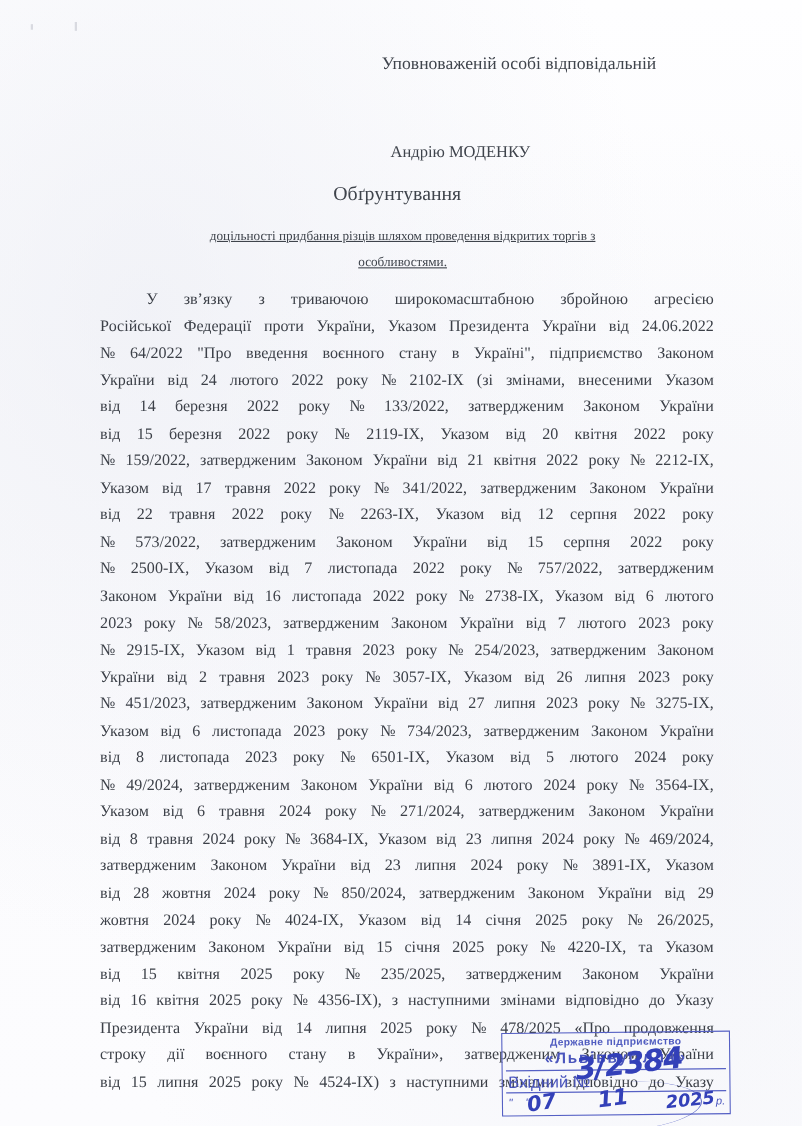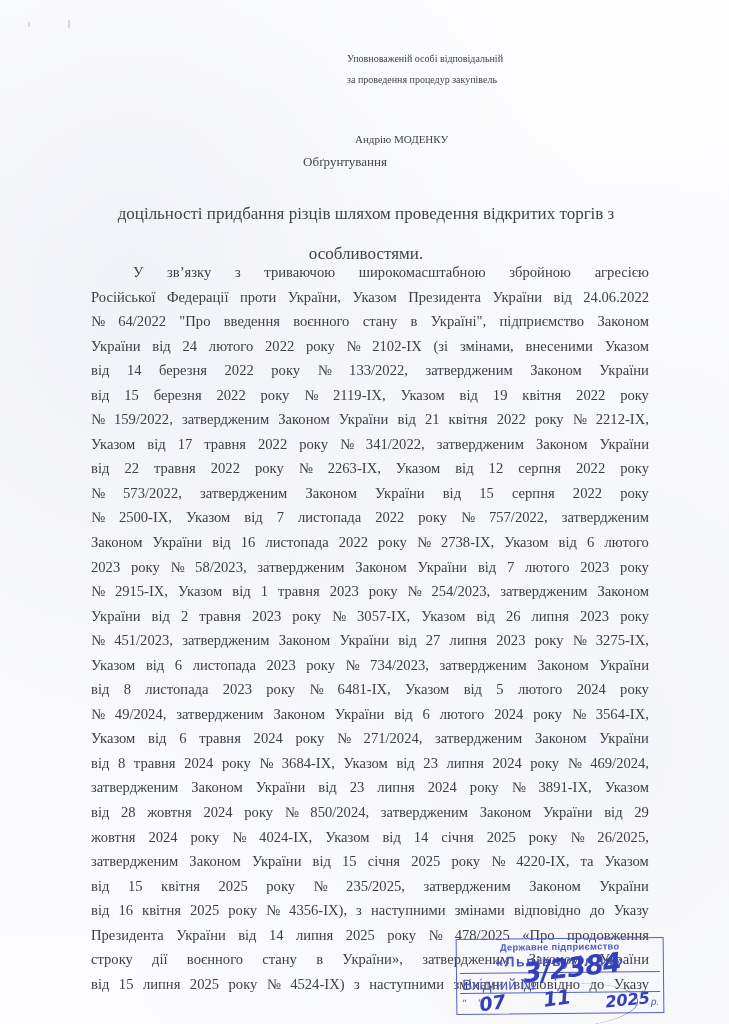--- a/index.html
+++ b/index.html
@@ -29,57 +29,58 @@
       radial-gradient(ellipse at 82% 72%, rgba(235,237,244,0.45) 0%, rgba(255,255,255,0) 60%);
     pointer-events: none;
   }
 
   
   .addressee {
     position: absolute;
     left: 347px;
     top: 49px;
     width: 300px;
-    font-size: 10px;
+    font-size: 16px;
     line-height: 20.6px;
     color: #3f444c;
   }
   .addressee div { white-space: nowrap; }
 
   .addressee-name {
     position: absolute;
     left: 355px;
     top: 129px;
-    font-size: 11px;
+    font-size: 15px;
     line-height: 20.6px;
     color: #3f444c;
     white-space: nowrap;
   }
 
   
   .doc-title {
     position: absolute;
     left: 303px;
-    top: 154px;
-    font-size: 13px;
+    top: 166px;
+    font-size: 18px;
     color: #3f444c;
     white-space: nowrap;
   }
   .subtitle {
     position: absolute;
     left: 86px;
     top: 202px;
     width: 560px;
-    font-size: 17px;
+    font-size: 12px;
     line-height: 24px;
     text-align: center;
     color: #3f444c;
+    text-decoration: underline;
   }
   .subtitle .line1 { display: block; }
-  .subtitle .line2 { display: block; margin-top: 16px; }
+  .subtitle .line2 { display: block; }
 
   
   .body-text {
     position: absolute;
     left: 91px;
     top: 260px;
     width: 558px;
   }
   .ln {
     display: flex;
@@ -213,51 +214,50 @@
 <body>
 
 <div class="page">
   <div class="scan-tint"></div>
 
   <span class="speck" style="left:28px;top:22px;width:2px;height:5px;"></span>
   <span class="speck" style="left:68px;top:20px;width:2px;height:8px;"></span>
 
   <div class="addressee">
     <div>Уповноваженій особі відповідальній</div>
-    <div>за проведення процедур закупівель</div>
   </div>
 
   <div class="addressee-name">Андрію МОДЕНКУ</div>
 
   <div class="doc-title">Обґрунтування</div>
 
   <div class="subtitle">
     <span class="line1">доцільності придбання різців  шляхом проведення відкритих торгів з</span>
     <span class="line2">особливостями.</span>
   </div>
 
   <div class="body-text">
       <div class="ln just"><span class="w">&nbsp;&nbsp;&nbsp;&nbsp;&nbsp;</span><span class="w">У</span><span class="w">зв’язку</span><span class="w">з</span><span class="w">триваючою</span><span class="w">широкомасштабною</span><span class="w">збройною</span><span class="w">агресією</span></div>
       <div class="ln just"><span class="w">Російської</span><span class="w">Федерації</span><span class="w">проти</span><span class="w">України,</span><span class="w">Указом</span><span class="w">Президента</span><span class="w">України</span><span class="w">від</span><span class="w">24.06.2022</span></div>
       <div class="ln just"><span class="w">№</span><span class="w">64/2022</span><span class="w">"Про</span><span class="w">введення</span><span class="w">воєнного</span><span class="w">стану</span><span class="w">в</span><span class="w">Україні",</span><span class="w">підприємство</span><span class="w">Законом</span></div>
       <div class="ln just"><span class="w">України</span><span class="w">від</span><span class="w">24</span><span class="w">лютого</span><span class="w">2022</span><span class="w">року</span><span class="w">№</span><span class="w">2102-IX</span><span class="w">(зі</span><span class="w">змінами,</span><span class="w">внесеними</span><span class="w">Указом</span></div>
       <div class="ln just"><span class="w">від</span><span class="w">14</span><span class="w">березня</span><span class="w">2022</span><span class="w">року</span><span class="w">№</span><span class="w">133/2022,</span><span class="w">затвердженим</span><span class="w">Законом</span><span class="w">України</span></div>
-      <div class="ln just"><span class="w">від</span><span class="w">15</span><span class="w">березня</span><span class="w">2022</span><span class="w">року</span><span class="w">№</span><span class="w">2119-IX,</span><span class="w">Указом</span><span class="w">від</span><span class="w">19</span><span class="w">квітня</span><span class="w">2022</span><span class="w">року</span></div>
+      <div class="ln just"><span class="w">від</span><span class="w">15</span><span class="w">березня</span><span class="w">2022</span><span class="w">року</span><span class="w">№</span><span class="w">2119-IX,</span><span class="w">Указом</span><span class="w">від</span><span class="w">20</span><span class="w">квітня</span><span class="w">2022</span><span class="w">року</span></div>
       <div class="ln just"><span class="w">№</span><span class="w">159/2022,</span><span class="w">затвердженим</span><span class="w">Законом</span><span class="w">України</span><span class="w">від</span><span class="w">21</span><span class="w">квітня</span><span class="w">2022</span><span class="w">року</span><span class="w">№</span><span class="w">2212-IX,</span></div>
       <div class="ln just"><span class="w">Указом</span><span class="w">від</span><span class="w">17</span><span class="w">травня</span><span class="w">2022</span><span class="w">року</span><span class="w">№</span><span class="w">341/2022,</span><span class="w">затвердженим</span><span class="w">Законом</span><span class="w">України</span></div>
       <div class="ln just"><span class="w">від</span><span class="w">22</span><span class="w">травня</span><span class="w">2022</span><span class="w">року</span><span class="w">№</span><span class="w">2263-IX,</span><span class="w">Указом</span><span class="w">від</span><span class="w">12</span><span class="w">серпня</span><span class="w">2022</span><span class="w">року</span></div>
       <div class="ln just"><span class="w">№</span><span class="w">573/2022,</span><span class="w">затвердженим</span><span class="w">Законом</span><span class="w">України</span><span class="w">від</span><span class="w">15</span><span class="w">серпня</span><span class="w">2022</span><span class="w">року</span></div>
       <div class="ln just"><span class="w">№</span><span class="w">2500-IX,</span><span class="w">Указом</span><span class="w">від</span><span class="w">7</span><span class="w">листопада</span><span class="w">2022</span><span class="w">року</span><span class="w">№</span><span class="w">757/2022,</span><span class="w">затвердженим</span></div>
       <div class="ln just"><span class="w">Законом</span><span class="w">України</span><span class="w">від</span><span class="w">16</span><span class="w">листопада</span><span class="w">2022</span><span class="w">року</span><span class="w">№</span><span class="w">2738-IX,</span><span class="w">Указом</span><span class="w">від</span><span class="w">6</span><span class="w">лютого</span></div>
       <div class="ln just"><span class="w">2023</span><span class="w">року</span><span class="w">№</span><span class="w">58/2023,</span><span class="w">затвердженим</span><span class="w">Законом</span><span class="w">України</span><span class="w">від</span><span class="w">7</span><span class="w">лютого</span><span class="w">2023</span><span class="w">року</span></div>
       <div class="ln just"><span class="w">№</span><span class="w">2915-IX,</span><span class="w">Указом</span><span class="w">від</span><span class="w">1</span><span class="w">травня</span><span class="w">2023</span><span class="w">року</span><span class="w">№</span><span class="w">254/2023,</span><span class="w">затвердженим</span><span class="w">Законом</span></div>
       <div class="ln just"><span class="w">України</span><span class="w">від</span><span class="w">2</span><span class="w">травня</span><span class="w">2023</span><span class="w">року</span><span class="w">№</span><span class="w">3057-IX,</span><span class="w">Указом</span><span class="w">від</span><span class="w">26</span><span class="w">липня</span><span class="w">2023</span><span class="w">року</span></div>
       <div class="ln just"><span class="w">№</span><span class="w">451/2023,</span><span class="w">затвердженим</span><span class="w">Законом</span><span class="w">України</span><span class="w">від</span><span class="w">27</span><span class="w">липня</span><span class="w">2023</span><span class="w">року</span><span class="w">№</span><span class="w">3275-IX,</span></div>
       <div class="ln just"><span class="w">Указом</span><span class="w">від</span><span class="w">6</span><span class="w">листопада</span><span class="w">2023</span><span class="w">року</span><span class="w">№</span><span class="w">734/2023,</span><span class="w">затвердженим</span><span class="w">Законом</span><span class="w">України</span></div>
-      <div class="ln just"><span class="w">від</span><span class="w">8</span><span class="w">листопада</span><span class="w">2023</span><span class="w">року</span><span class="w">№</span><span class="w">6481-IX,</span><span class="w">Указом</span><span class="w">від</span><span class="w">5</span><span class="w">лютого</span><span class="w">2024</span><span class="w">року</span></div>
+      <div class="ln just"><span class="w">від</span><span class="w">8</span><span class="w">листопада</span><span class="w">2023</span><span class="w">року</span><span class="w">№</span><span class="w">6501-IX,</span><span class="w">Указом</span><span class="w">від</span><span class="w">5</span><span class="w">лютого</span><span class="w">2024</span><span class="w">року</span></div>
       <div class="ln just"><span class="w">№</span><span class="w">49/2024,</span><span class="w">затвердженим</span><span class="w">Законом</span><span class="w">України</span><span class="w">від</span><span class="w">6</span><span class="w">лютого</span><span class="w">2024</span><span class="w">року</span><span class="w">№</span><span class="w">3564-IX,</span></div>
       <div class="ln just"><span class="w">Указом</span><span class="w">від</span><span class="w">6</span><span class="w">травня</span><span class="w">2024</span><span class="w">року</span><span class="w">№</span><span class="w">271/2024,</span><span class="w">затвердженим</span><span class="w">Законом</span><span class="w">України</span></div>
       <div class="ln just"><span class="w">від</span><span class="w">8</span><span class="w">травня</span><span class="w">2024</span><span class="w">року</span><span class="w">№</span><span class="w">3684-IX,</span><span class="w">Указом</span><span class="w">від</span><span class="w">23</span><span class="w">липня</span><span class="w">2024</span><span class="w">року</span><span class="w">№</span><span class="w">469/2024,</span></div>
       <div class="ln just"><span class="w">затвердженим</span><span class="w">Законом</span><span class="w">України</span><span class="w">від</span><span class="w">23</span><span class="w">липня</span><span class="w">2024</span><span class="w">року</span><span class="w">№</span><span class="w">3891-IX,</span><span class="w">Указом</span></div>
       <div class="ln just"><span class="w">від</span><span class="w">28</span><span class="w">жовтня</span><span class="w">2024</span><span class="w">року</span><span class="w">№</span><span class="w">850/2024,</span><span class="w">затвердженим</span><span class="w">Законом</span><span class="w">України</span><span class="w">від</span><span class="w">29</span></div>
       <div class="ln just"><span class="w">жовтня</span><span class="w">2024</span><span class="w">року</span><span class="w">№</span><span class="w">4024-IX,</span><span class="w">Указом</span><span class="w">від</span><span class="w">14</span><span class="w">січня</span><span class="w">2025</span><span class="w">року</span><span class="w">№</span><span class="w">26/2025,</span></div>
       <div class="ln just"><span class="w">затвердженим</span><span class="w">Законом</span><span class="w">України</span><span class="w">від</span><span class="w">15</span><span class="w">січня</span><span class="w">2025</span><span class="w">року</span><span class="w">№</span><span class="w">4220-IX,</span><span class="w">та</span><span class="w">Указом</span></div>
       <div class="ln just"><span class="w">від</span><span class="w">15</span><span class="w">квітня</span><span class="w">2025</span><span class="w">року</span><span class="w">№</span><span class="w">235/2025,</span><span class="w">затвердженим</span><span class="w">Законом</span><span class="w">України</span></div>
       <div class="ln just"><span class="w">від</span><span class="w">16</span><span class="w">квітня</span><span class="w">2025</span><span class="w">року</span><span class="w">№</span><span class="w">4356-IX),</span><span class="w">з</span><span class="w">наступними</span><span class="w">змінами</span><span class="w">відповідно</span><span class="w">до</span><span class="w">Указу</span></div>
       <div class="ln just"><span class="w">Президента</span><span class="w">України</span><span class="w">від</span><span class="w">14</span><span class="w">липня</span><span class="w">2025</span><span class="w">року</span><span class="w">№</span><span class="w">478/2025</span><span class="w">«Про</span><span class="w">продовження</span></div>

